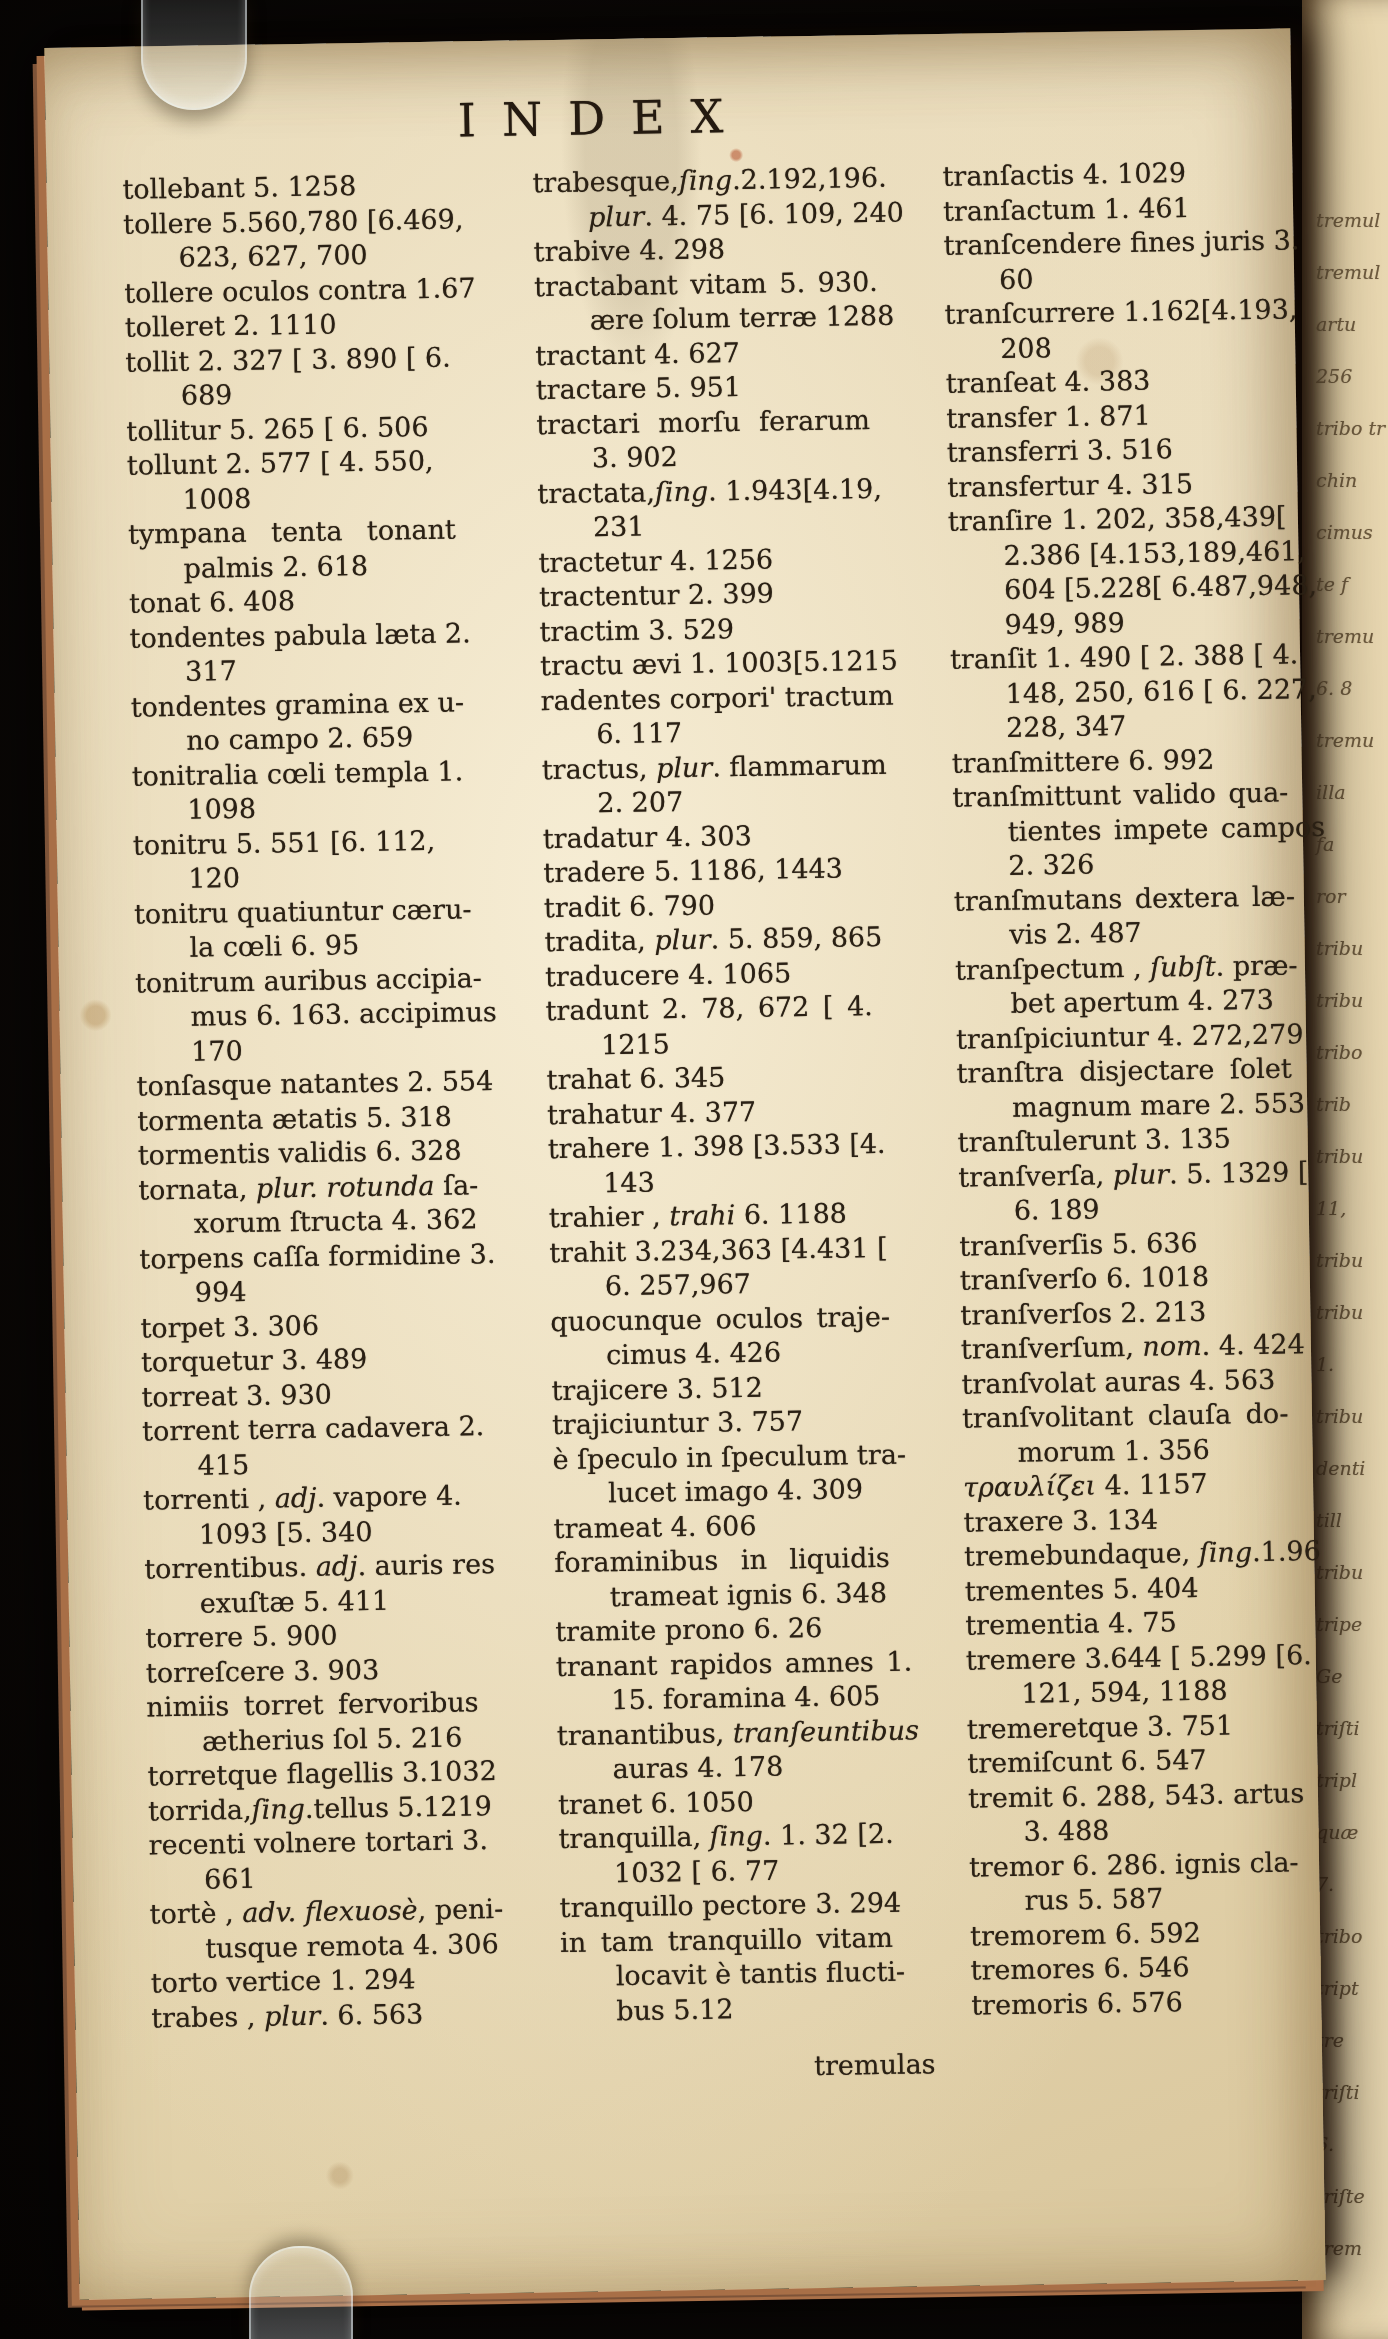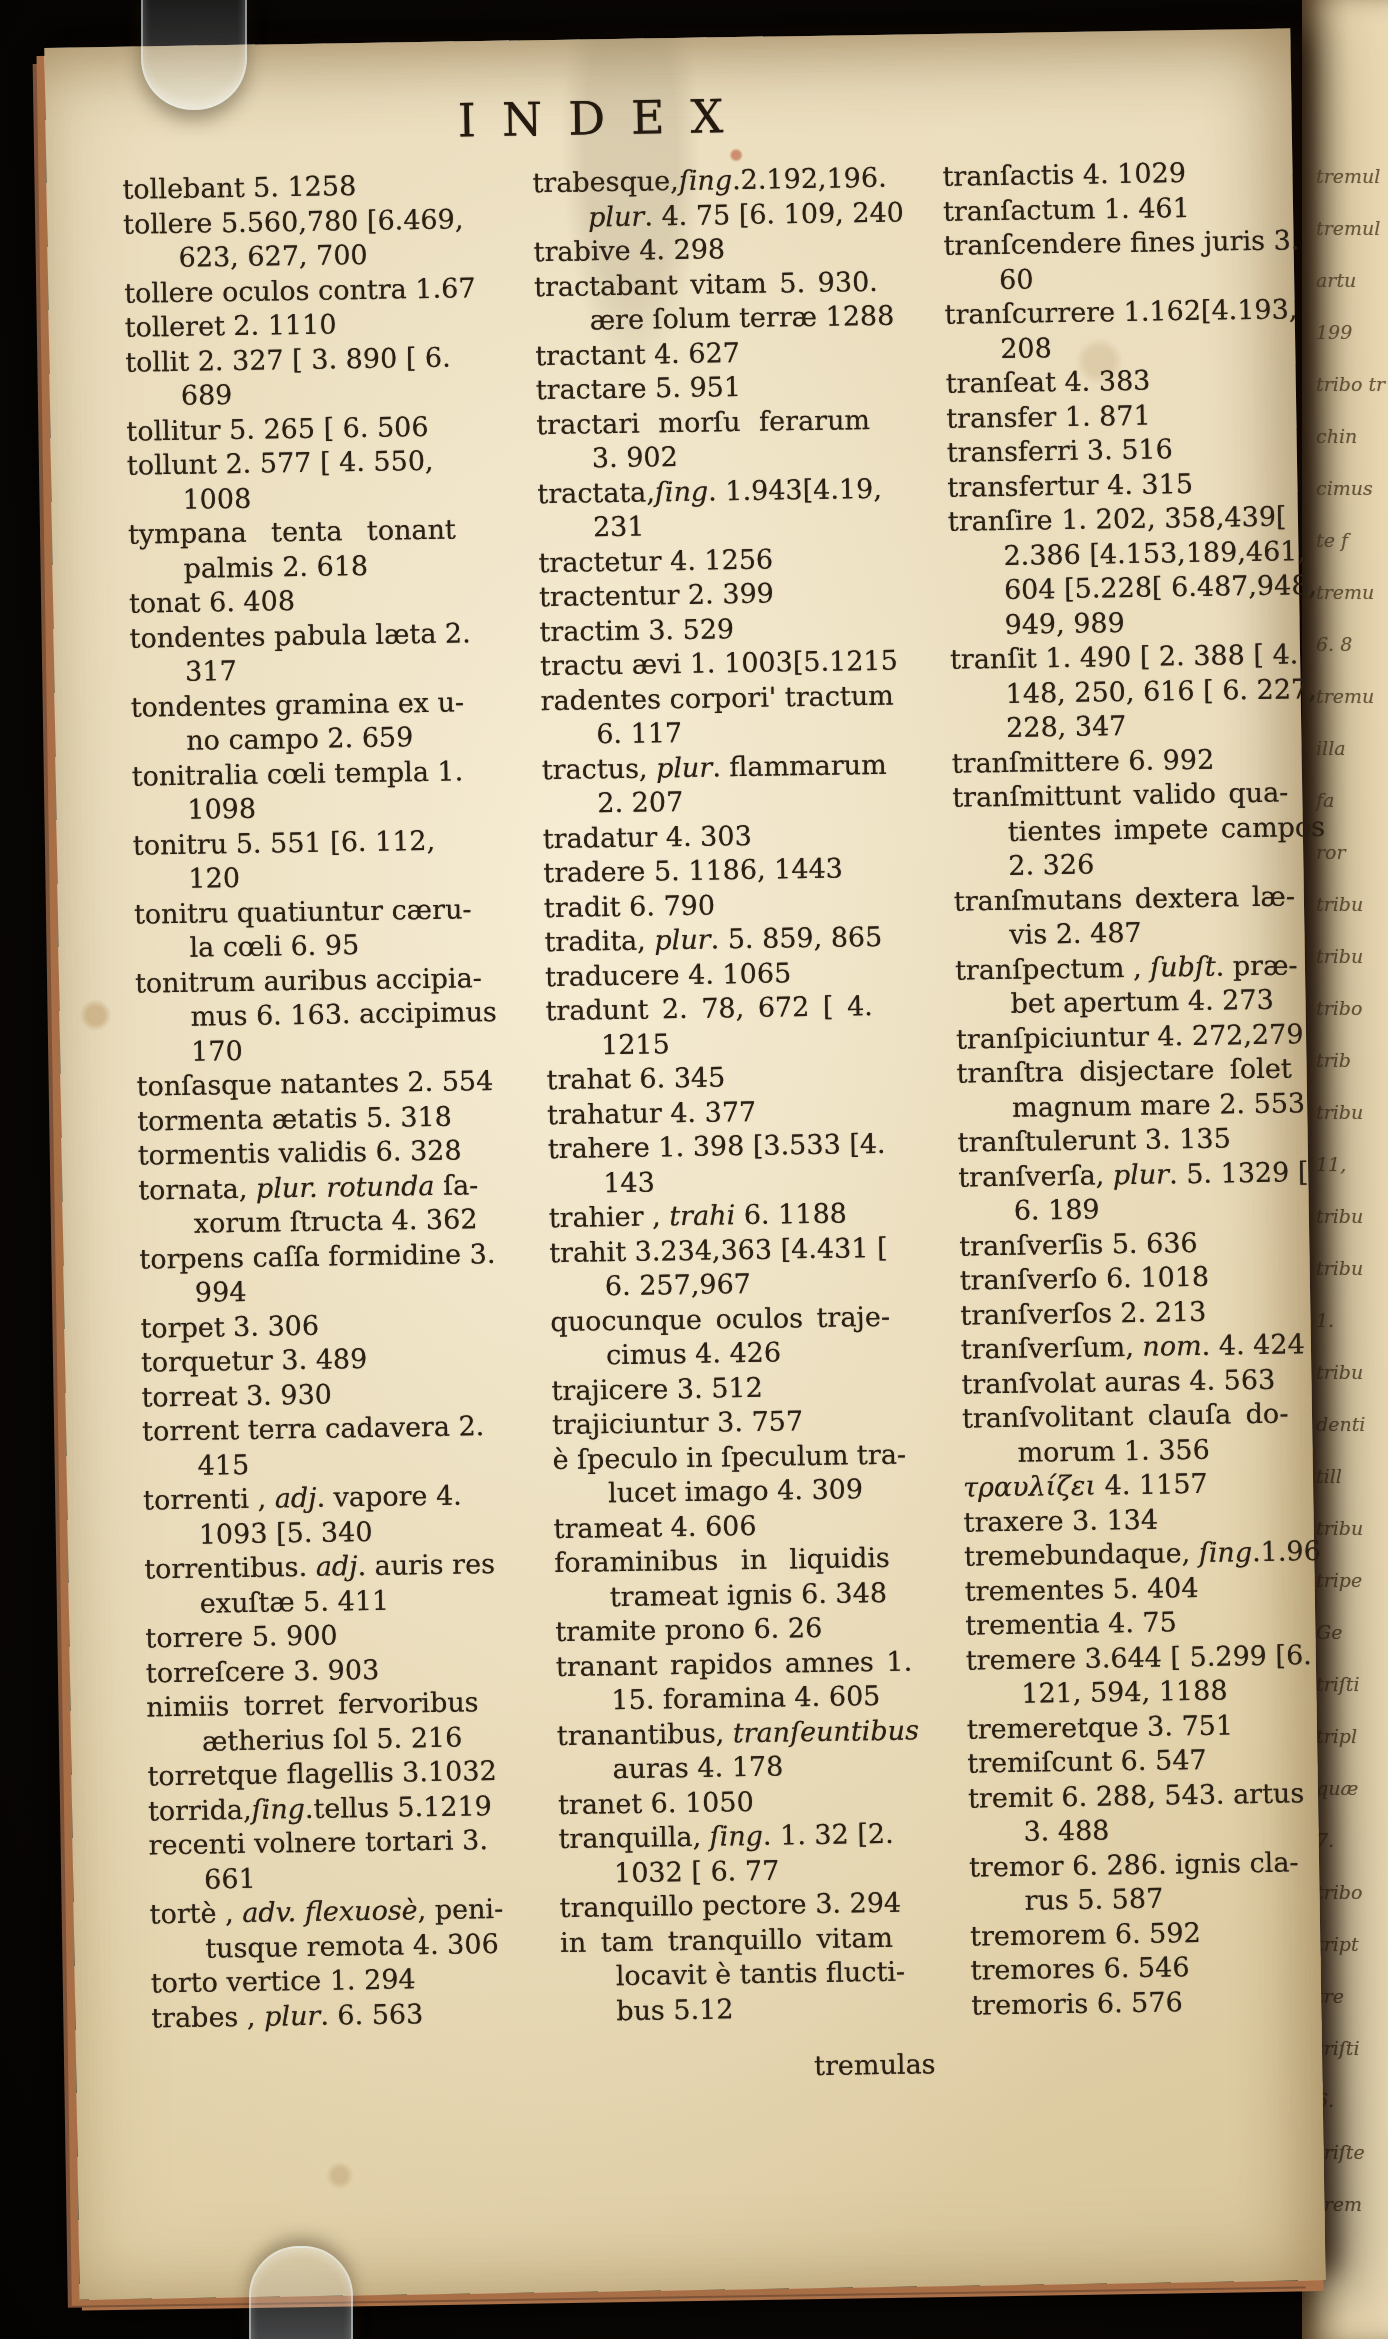--- a/index.html
+++ b/index.html
@@ -16,20 +16,21 @@
     background:linear-gradient(90deg,#b79e73 0%,#d8c49a 22%,#e6d4ac 55%,#e9d8b2 100%);
     box-shadow:inset 26px 0 30px -12px rgba(42,22,6,.75);
     overflow:hidden;
   }
   .next-page .frag-col{
     padding:150px 16px 0 14px;
     font-size:19px;line-height:52px;color:#6d5a3e;
     font-style:italic;white-space:nowrap;
     text-shadow:0 0 1px rgba(109,90,62,.5);
     filter:blur(.3px);
+    margin-top:44px;
   }
 
   
   .page{
     position:absolute;left:62px;top:38px;width:1246px;height:2252px;z-index:2;
     transform:rotate(-0.9deg);
     background:
       radial-gradient(ellipse at 42% 38%, rgba(247,238,214,.9) 0%, rgba(236,223,192,.65) 45%, rgba(0,0,0,0) 75%),
       linear-gradient(160deg,#e9dbba 0%,#ecdfc0 40%,#e3d3ac 75%,#d9c69c 100%);
     box-shadow:
@@ -99,21 +100,21 @@
   }
 </style>
 </head>
 <body>
 
 <div class="next-page">
   <div class="frag-col">
       <div>tremul</div>
       <div>tremul</div>
       <div>artu</div>
-      <div>199</div>
+      <div>256</div>
       <div>tribo tr</div>
       <div>chin</div>
       <div>cimus</div>
       <div>te f</div>
       <div>tremu</div>
       <div>6. 8</div>
       <div>tremu</div>
       <div>illa</div>
       <div>fa</div>
       <div>ror</div>

